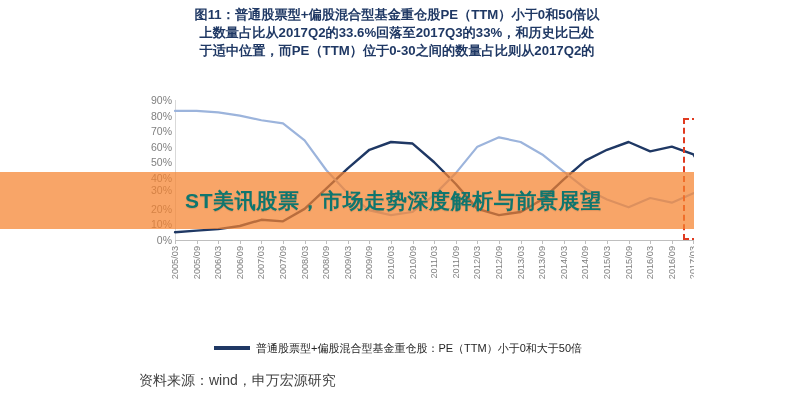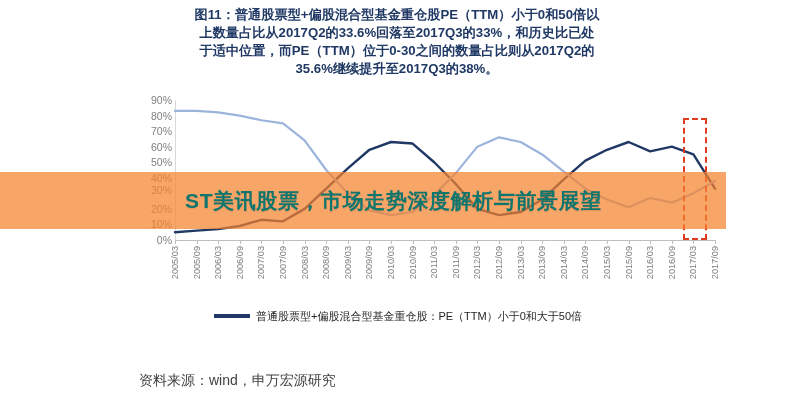--- a/index.html
+++ b/index.html
@@ -3,21 +3,21 @@
 <meta charset="utf-8">
 <style>
   html,body{margin:0;padding:0;}
   body{
     width:787px;height:400px;
     background:#ffffff;
     font-family:"Liberation Sans","DejaVu Sans",sans-serif;
     overflow:hidden;
     position:relative;
   }
-  #page{position:relative;width:694px;height:400px;background:#fff;overflow:hidden;padding-left:32px;}
+  #page{position:relative;width:694px;height:400px;background:#fff;overflow:hidden;}
 
   
   .title-block{
     position:absolute;left:152px;top:6px;width:490px;
     text-align:center;
     color:#1F3864;
     font-weight:bold;
     font-size:13.2px;
     line-height:18px;
     letter-spacing:0px;
@@ -55,21 +55,21 @@
 
   .hl-box{
     position:absolute;
     border:2.5px dashed #E03A20;
     box-sizing:border-box;
     background:transparent;
   }
 
   
   .legend{position:absolute;left:214px;top:306px;width:430px;}
-  .legend-row{display:flex;align-items:center;height:20px;}
+  .legend-row{display:flex;align-items:center;height:20px;margin-top:32px;}
   .legend-swatch{display:inline-block;width:36px;height:3.5px;margin-right:6px;flex:0 0 auto;}
   .legend-text{font-size:11px;color:#262626;white-space:nowrap;}
 
   
   .source{
     position:absolute;left:139px;top:372px;
     font-size:14px;color:#3f3f3f;white-space:nowrap;
   }
 
   
@@ -86,21 +86,20 @@
 </style>
 </head>
 <body>
 
 <div id="page">
 
   <div class="title-block">
     <div>图11：普通股票型+偏股混合型基金重仓股PE（TTM）小于0和50倍以</div>
     <div>上数量占比从2017Q2的33.6%回落至2017Q3的33%，和历史比已处</div>
     <div>于适中位置，而PE（TTM）位于0-30之间的数量占比则从2017Q2的</div>
-    <div>35.6%继续提升至2017Q3的38%。</div>
   </div>
 
   <div class="chart-area">
     <div class="ylabels" id="ylabels">
         <div class="ylab" style="top: 142px;">0%</div>
         <div class="ylab" style="top: 126.444px;">10%</div>
         <div class="ylab" style="top: 110.889px;">20%</div>
         <div class="ylab" style="top: 92px;">30%</div>
         <div class="ylab" style="top: 79.7778px;">40%</div>
         <div class="ylab" style="top: 64.2222px;">50%</div>

